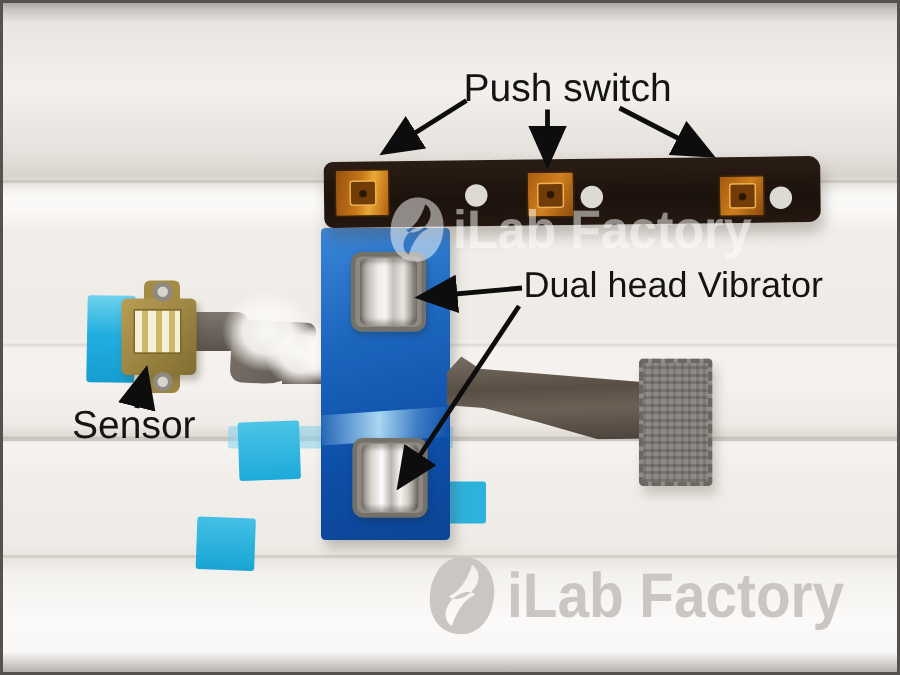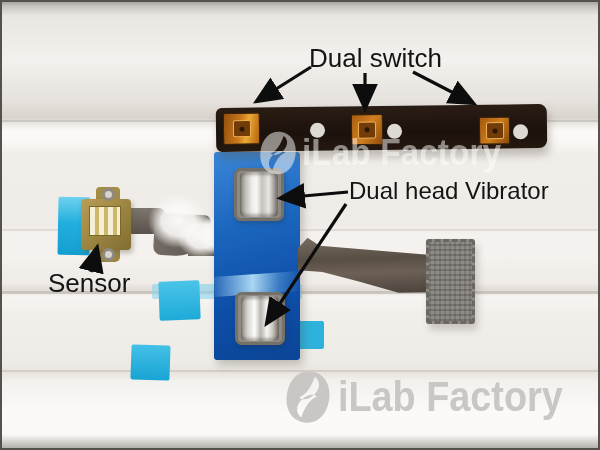--- a/index.html
+++ b/index.html
@@ -171,21 +171,21 @@
 
   <div class="watermark" id="wm-bottom">
     <svg viewBox="0 0 40 48">
       <path fill="currentColor" fill-rule="evenodd" transform="rotate(9 20 24)" d="M20 1.5 C31 1.5 38.5 10.5 38.5 24 C38.5 37.5 31 46.5 20 46.5 C9 46.5 1.5 37.5 1.5 24 C1.5 10.5 9 1.5 20 1.5 Z
            M23 5.5 C28.5 8 29.5 15 25 21 C21 26.5 14.5 28 12.5 25.5 C17.5 23 21.5 15.5 23 5.5 Z
            M17 42.5 C11.5 40 10.5 33 15 27 C19 21.5 25.5 20 27.5 22.5 C22.5 25 18.5 32.5 17 42.5 Z"></path>
     </svg>
     <span class="wm-text">iLab Factory</span>
   </div>
 
-  <div class="label" id="label-push">Dual switch</div>
+  <div class="label" id="label-push">Push switch</div>
   <div class="label" id="label-dual">Dual head Vibrator</div>
   <div class="label" id="label-sensor">Sensor</div>
 
   <svg id="arrows">
     <defs>
       <marker id="ah" markerWidth="9" markerHeight="8" refX="7.5" refY="4" orient="auto">
         <path d="M0,0 L9,4 L0,8 Z" fill="#0d0d0d"></path>
       </marker>
     </defs>
     <line x1="309" y1="65" x2="255" y2="99" stroke="#0d0d0d" stroke-width="3.2" marker-end="url(#ah)"></line>

